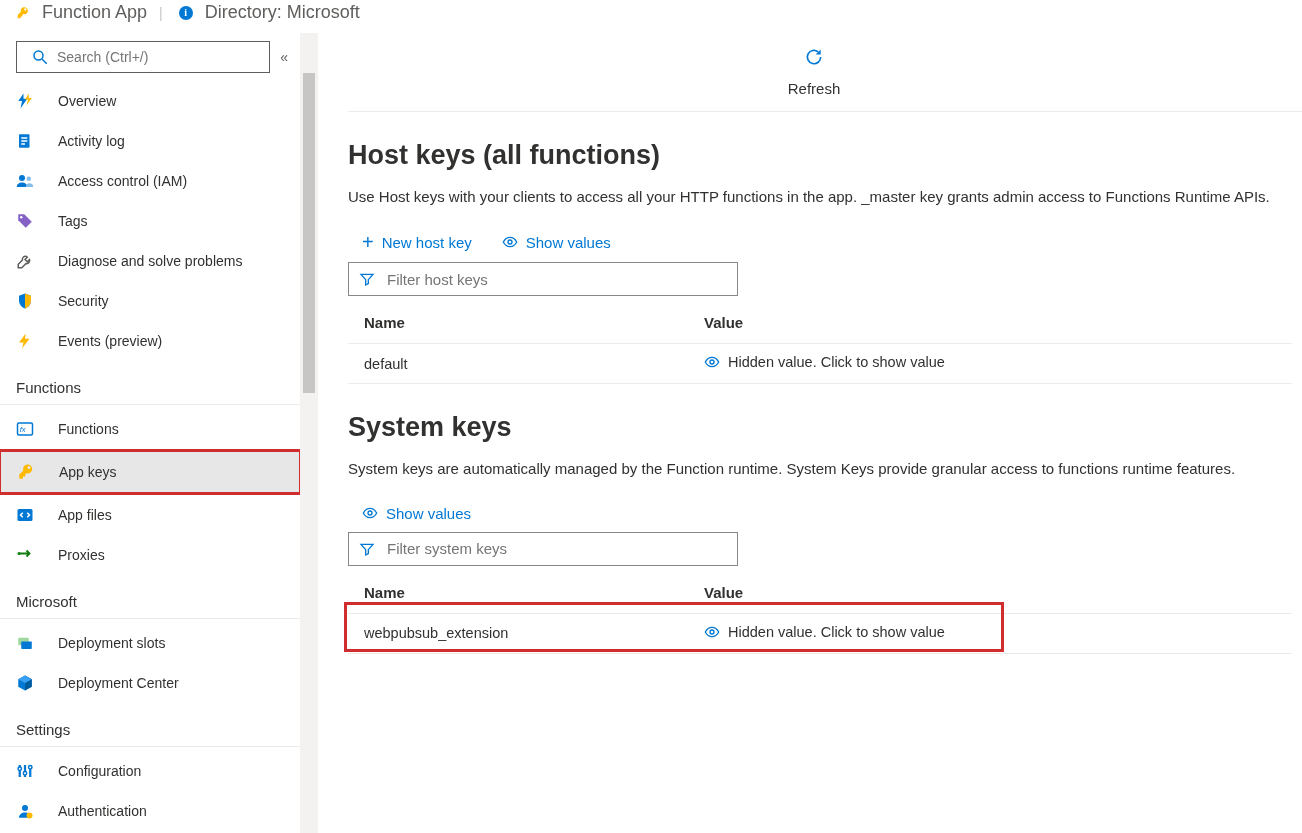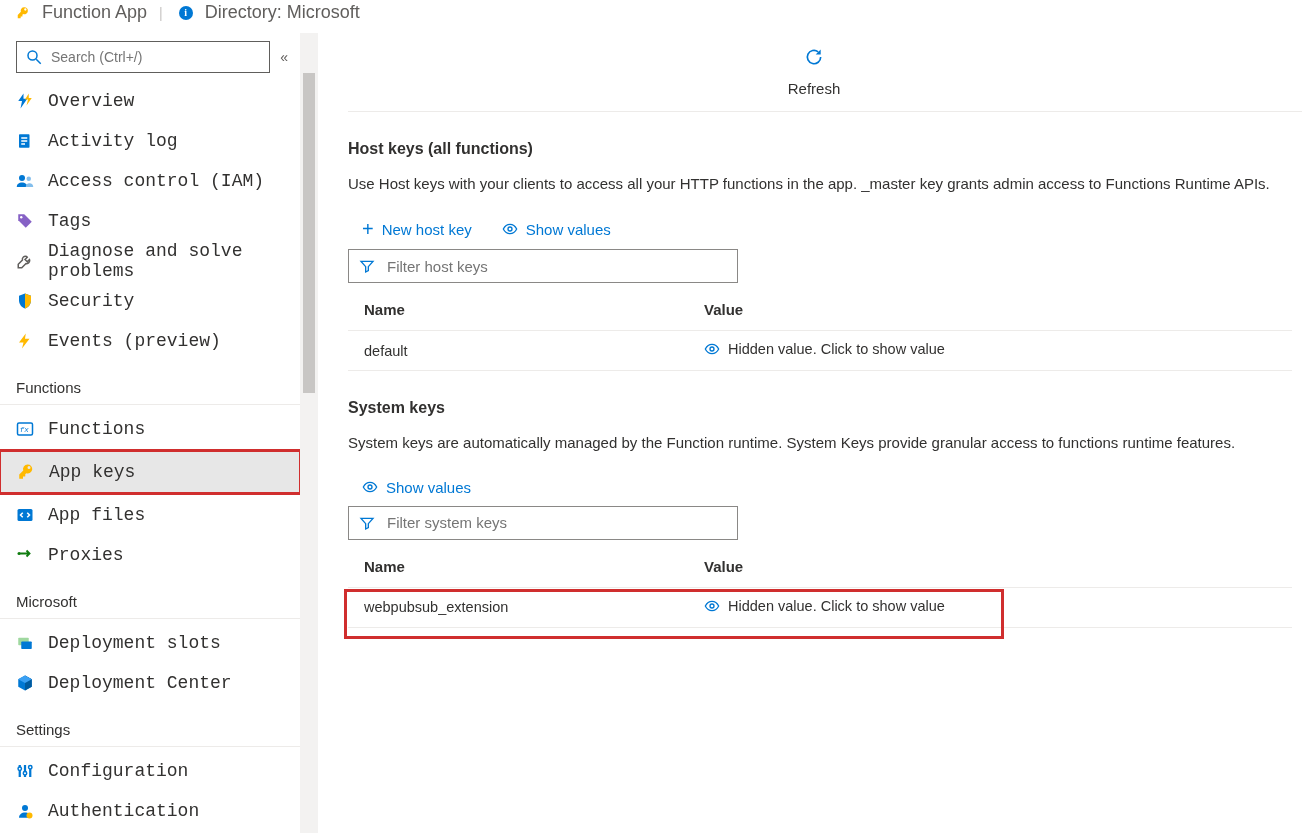--- a/index.html
+++ b/index.html
@@ -70,45 +70,44 @@
   .search-row {
     display: flex; align-items: center;
     padding: 8px 16px;
     gap: 10px;
   }
   .search-box {
     flex: 1;
     display: flex; align-items: center;
     border: 1px solid #605e5c;
     height: 32px;
-    padding: 0 8px;
+    padding: 0 14px;
     gap: 6px;
   }
   .search-box input {
     border: none; outline: none;
     font-size: 14px;
     flex: 1;
     color: #605e5c;
   }
   .collapse-chevrons {
     color: #605e5c;
     font-size: 14px;
     letter-spacing: -4px;
     cursor: pointer;
   }
 
   .nav-item {
     display: flex; align-items: center;
-    gap: 14px;
+    gap: 24px;
     height: 40px;
     padding: 0 16px;
     cursor: pointer;
-    font-size: 18px;
+    font-size: 14px;
     color: var(--text-primary);
-    font-family: Liberation Mono, monospace;
   }
   .nav-item.selected {
     background: var(--selected-bg);
   }
   .nav-icon {
     width: 18px; height: 18px;
     display: inline-flex; align-items: center; justify-content: center;
     flex-shrink: 0;
   }
   .nav-icon svg { width: 18px; height: 18px; }
@@ -155,21 +154,21 @@
   .main { padding-left: 0; }
   .main > * { padding-left: 0; flex-direction: column; }
   .section, .cmdbar { padding-left: 0; }
   .main { margin-left: 0; }
   .section h2 { margin-left: 0; }
 
   
   .main { padding: 0; }
   .cmdbar { padding: 14px 22px; }
   .section { padding: 28px 10px 0 0; }
-  .section h2 { font-size: 16px; font-weight: 600; margin: 0 0 14px 0; }
+  .section h2 { font-size: 27px; font-weight: 600; margin: 0 0 14px 0; }
   .section p.desc {
     margin: 0 0 24px 0;
     font-size: 15px;
     line-height: 1.55;
     color: var(--text-primary);
     max-width: 960px;
   }
 
   .table-actions {
     display: flex; align-items: center; gap: 30px;

